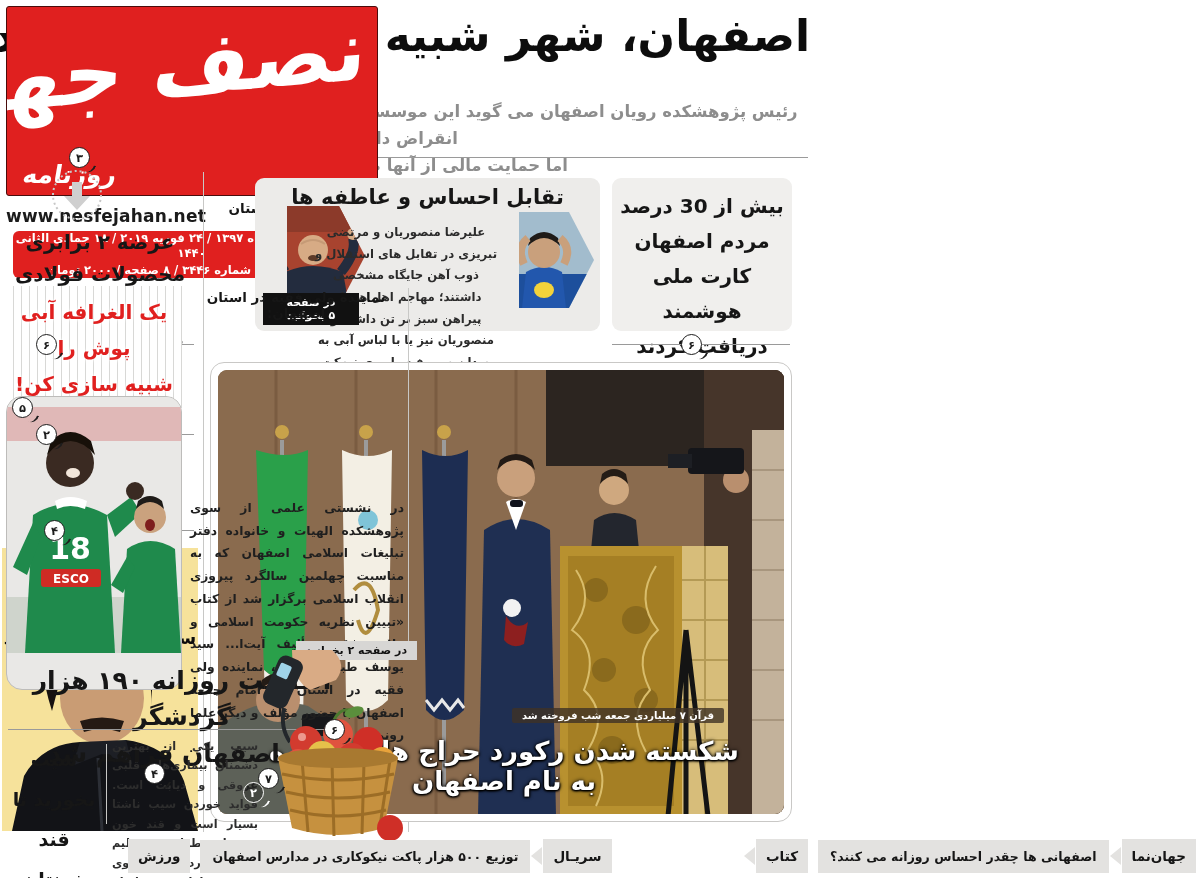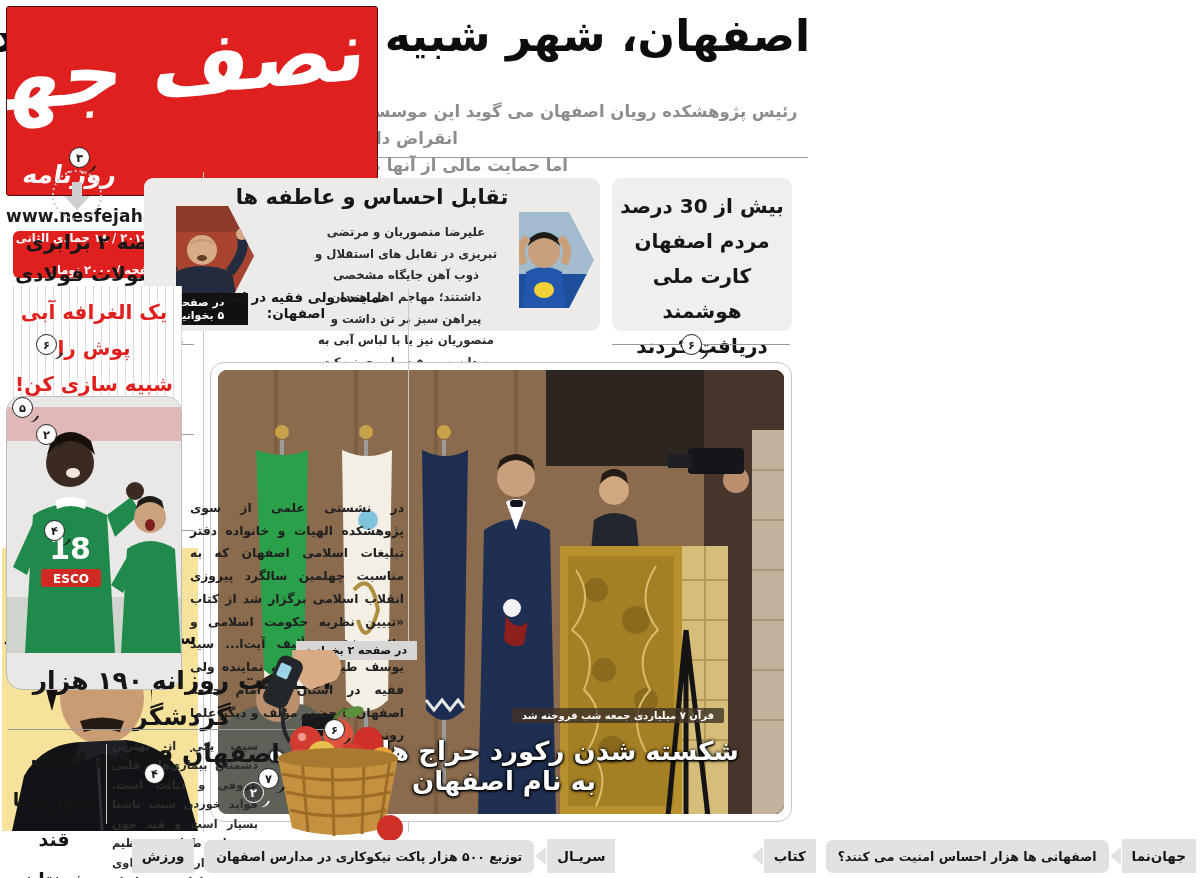--- a/index.html
+++ b/index.html
@@ -41,21 +41,21 @@
   .lc{width:200px;text-align:center;font-weight:bold;}
   .arrow-badge{top:168px;left:50px;width:54px;height:54px;}
   .lc1{top:226px;left:0;font-size:20px;line-height:1.6;}
   .lc2{top:362px;left:0;font-size:19px;line-height:1.65;}
   .lc3{top:452px;left:0;font-size:21px;line-height:1.65;}
   .ybox{top:548px;left:2px;width:196px;height:283px;background:var(--yellow);overflow:hidden;}
   .ybox-title{padding-top:9px;font-size:18px;font-weight:bold;line-height:1.8;text-align:center;white-space:pre-line;color:#0c0c0c;}
   .vline{position:absolute;width:1px;background:#c8c8c6;}
 
   
-  .boxA{top:178px;right:600px;width:456px;height:153px;background:var(--gray-box);border-radius:9px;}
+  .boxA{top:178px;right:600px;width:345px;height:153px;background:var(--gray-box);border-radius:9px;}
   .boxA-title{text-align:center;font-size:21px;font-weight:bold;padding-top:7px;}
   .boxA-body{position:absolute;top:44px;right:102px;width:184px;font-size:11.7px;line-height:1.85;text-align:center;color:#2b2b2b;font-weight:bold;}
   .hex{position:absolute;overflow:hidden;clip-path:polygon(25% 0,75% 0,100% 50%,75% 100%,25% 100%);}
   .tag-dark{position:absolute;background:#111;color:#fff;font-size:11px;font-weight:bold;padding:3px 20px;}
   .tag-gray{position:absolute;background:#d7d6d4;color:#111;font-size:11px;font-weight:bold;padding:3px 10px;}
   .boxB{top:178px;right:408px;width:180px;height:153px;background:var(--gray-box2);border-radius:9px;text-align:center;font-size:20px;font-weight:bold;line-height:1.75;padding-top:11px;white-space:pre-line;}
 
   
   .photo-frame{top:362px;right:408px;width:582px;height:460px;border:1px solid #c9c8c6;border-radius:14px;background:#fff;padding:7px;}
   .photo-inner{position:relative;width:100%;height:100%;border-radius:9px;overflow:hidden;background:#7d6248;}
@@ -74,21 +74,21 @@
   .tour-head{top:663px;left:6px;width:352px;text-align:center;font-size:25px;font-weight:bold;line-height:1.45;white-space:pre-line;}
   .apple-art{top:650px;left:262px;width:152px;height:192px;}
   .apple-title{top:740px;left:4px;width:100px;text-align:center;font-size:19px;font-weight:bold;line-height:2.1;white-space:pre-line;}
   .apple-body{top:737px;left:112px;width:146px;font-size:11.3px;line-height:1.72;text-align:justify;color:#2d2d2d;font-weight:bold;}
 
   
   .strip{top:836px;right:0;width:1200px;height:40px;display:flex;gap:10px;align-items:stretch;padding:0 4px;}
   .strip-item{display:flex;align-items:center;flex:1;}
   .strip-sec{background:var(--strip);font-weight:bold;font-size:13.5px;padding:9px 10px;white-space:nowrap;}
   .strip-tri{width:0;height:0;border-top:9px solid transparent;border-bottom:9px solid transparent;border-right:11px solid var(--strip);margin:0 1px;}
-  .strip-head{background:var(--strip);font-size:12.5px;font-weight:bold;padding:9px 12px;flex:1;text-align:left;white-space:nowrap;overflow:hidden;border-radius:7px;}
+  .strip-head{background:var(--strip);font-size:12.5px;font-weight:bold;padding:9px 12px;flex:1;text-align:left;white-space:nowrap;overflow:hidden;}
 </style>
 </head>
 <body>
 
 <div class="page">
 
   <div class="abs lead-headline">اصفهان، شهر شبیه سازی گونه های در خطر</div>
   <div class="abs lead-sub">رئیس پژوهشکده رویان اصفهان می گوید این موسسه سعی در حفظ گونه های جانوری در معرض انقراض دارد
 اما حمایت مالی از آنها صورت نمی گیرد</div>
   <div class="refline" style="top:157px;right:392px;width:795px;">
@@ -348,21 +348,21 @@
 قند خونتان
 تنظیم شود</div>
   <div class="vline" style="left:106px;top:744px;height:80px;"></div>
   <div class="abs apple-body">سیب یکی از بهترین دشمنان بیماری‌های قلبی عروقی و دیابت است. فواید خوردن سیب ناشتا بسیار است و قند خون بدن را در طول روز تنظیم نگاه می‌دارد. سیب حاوی فیبر فراوان و انواع ویتامین‌هاست که درصورتی که به صورت ناشتا ...</div>
   <span class="pgc" style="left:258px;top:768px;">۷</span>
 
   <div class="abs strip">
     <div class="strip-item">
       <span class="strip-sec">جهان‌نما</span>
       <span class="strip-tri"></span>
-      <span class="strip-head">اصفهانی ها هزار احساس امنیت می کنند؟</span>
+      <span class="strip-head">اصفهانی ها چقدر احساس روزانه می کنند؟</span>
     </div>
     <div class="strip-item">
       <span class="strip-sec">کتاب</span>
       <span class="strip-tri"></span>
     </div>
     <div class="strip-item">
       <span class="strip-sec">سریـال</span>
       <span class="strip-tri"></span>
       <span class="strip-head">توزیع ۵۰۰ هزار پاکت نیکوکاری در مدارس اصفهان</span>
     </div>

